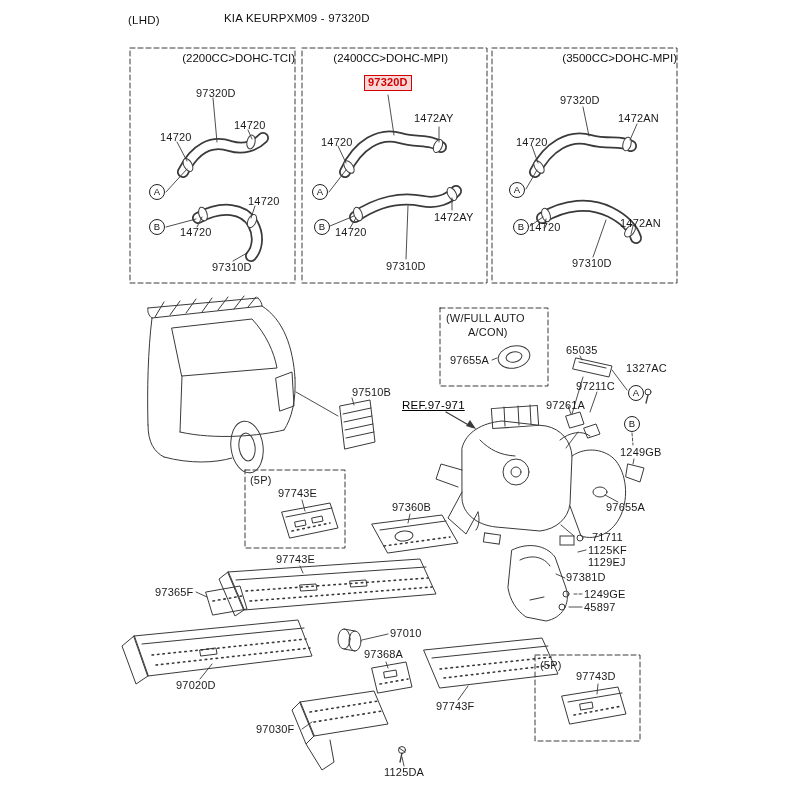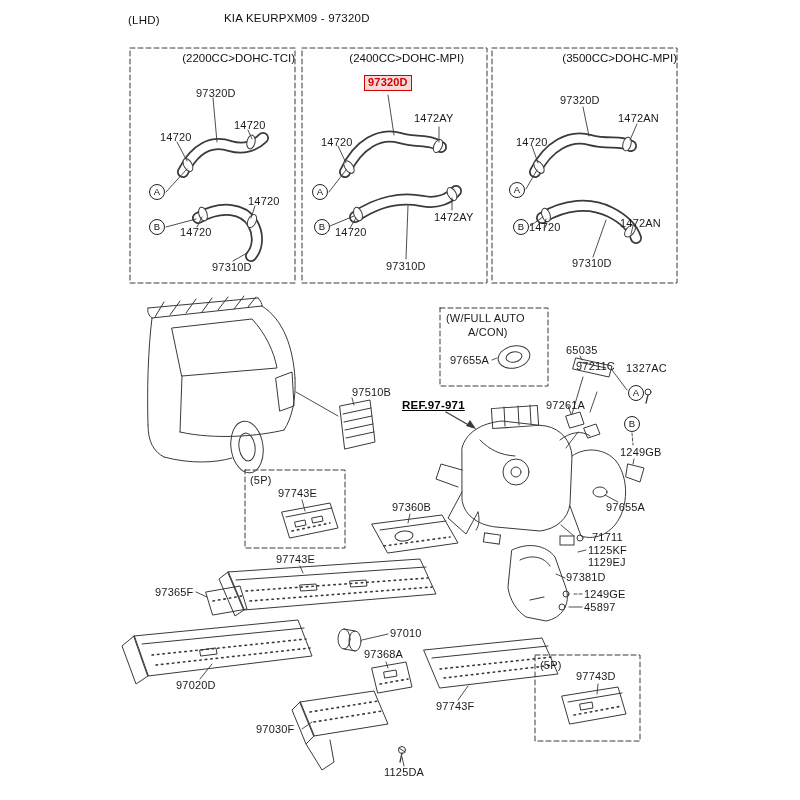--- a/index.html
+++ b/index.html
@@ -15,21 +15,21 @@
   }
   .panel-title { position:absolute; font-size:11.5px; color:#111; text-align:right; white-space:nowrap; }
   .callout {
     position:absolute; width:16px; height:16px; border:1.2px solid #222; border-radius:50%;
     font-size:9.5px; line-height:14px; text-align:center; color:#111; background:#fff;
   }
   .hl {
     color:var(--hl,#d40000); border:1.5px solid var(--hl,#d40000);
     background:#f7d9d9; padding:0 3px 1px 3px; font-weight:bold;
   }
-  .ref { font-weight:bold; text-decoration:underline; font-size:11.5px; color:#000; }
+  .ref { font-weight:normal; text-decoration:underline; font-size:11.5px; color:#000; }
   .hdr { font-size:11.5px; color:#111; }
 </style>
 </head>
 <body>
 
 <div id="canvas">
 
   <svg class="art" width="800" height="800" viewBox="0 0 800 800">
     <g fill="none" stroke="#3a3a3a" stroke-width="1" stroke-linecap="round">
 
@@ -295,21 +295,21 @@
   <div class="panel-title" style="left:130px;top:52px;width:165px">(2200CC&gt;DOHC-TCI)</div>
   <div class="lbl" style="left:196px;top:87px">97320D</div>
   <div class="lbl" style="left:160px;top:131px">14720</div>
   <div class="lbl" style="left:234px;top:119px">14720</div>
   <div class="callout" style="left:149px;top:184px">A</div>
   <div class="lbl" style="left:180px;top:226px">14720</div>
   <div class="lbl" style="left:248px;top:195px">14720</div>
   <div class="callout" style="left:149px;top:219px">B</div>
   <div class="lbl" style="left:212px;top:261px">97310D</div>
 
-  <div class="panel-title" style="left:314px;top:52px;width:150px">(2400CC&gt;DOHC-MPI)</div>
+  <div class="panel-title" style="left:298px;top:52px;width:150px">(2400CC&gt;DOHC-MPI)</div>
   <div class="lbl hl" style="left:364px;top:75px">97320D</div>
   <div class="lbl" style="left:414px;top:112px">1472AY</div>
   <div class="lbl" style="left:321px;top:136px">14720</div>
   <div class="callout" style="left:312px;top:184px">A</div>
   <div class="lbl" style="left:335px;top:226px">14720</div>
   <div class="callout" style="left:314px;top:219px">B</div>
   <div class="lbl" style="left:434px;top:211px">1472AY</div>
   <div class="lbl" style="left:386px;top:260px">97310D</div>
 
   <div class="panel-title" style="left:492px;top:52px;width:185px">(3500CC&gt;DOHC-MPI)</div>
@@ -323,21 +323,21 @@
   <div class="lbl" style="left:572px;top:257px">97310D</div>
 
   <div class="lbl" style="left:352px;top:386px">97510B</div>
 
   <div class="lbl" style="left:446px;top:312px">(W/FULL AUTO</div>
   <div class="lbl" style="left:468px;top:326px">A/CON)</div>
   <div class="lbl" style="left:450px;top:354px">97655A</div>
 
   <div class="lbl" style="left:566px;top:344px">65035</div>
   <div class="lbl" style="left:626px;top:362px">1327AC</div>
-  <div class="lbl" style="left:576px;top:360px">97211C</div>
+  <div class="lbl" style="left:576px;top:380px">97211C</div>
   <div class="callout" style="left:628px;top:385px">A</div>
   <div class="lbl" style="left:546px;top:399px">97261A</div>
   <div class="callout" style="left:624px;top:416px">B</div>
   <div class="lbl" style="left:620px;top:446px">1249GB</div>
 
   <div class="lbl ref" style="left:402px;top:399px">REF.97-971</div>
 
   <div class="lbl" style="left:606px;top:501px">97655A</div>
   <div class="lbl" style="left:592px;top:531px">71711</div>
   <div class="lbl" style="left:588px;top:544px">1125KF</div>

